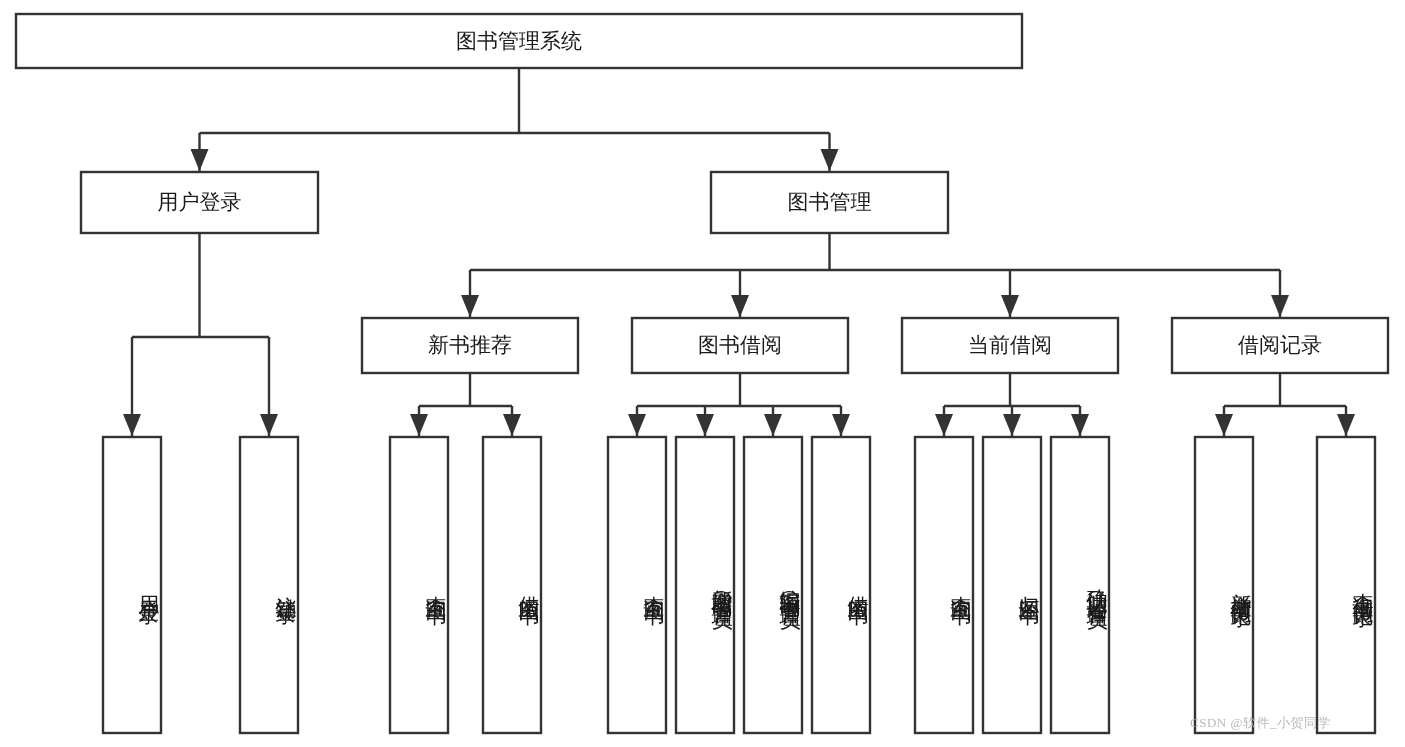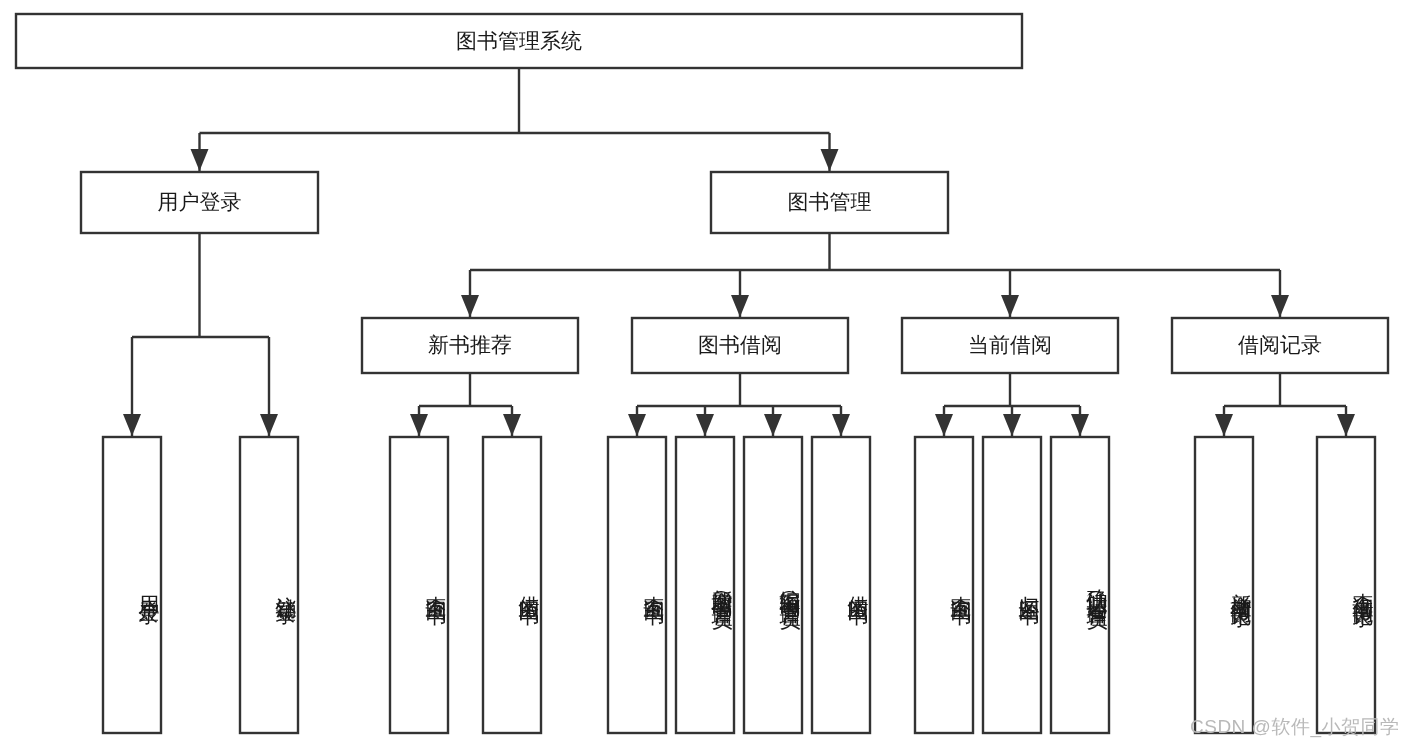--- a/index.html
+++ b/index.html
@@ -59,22 +59,22 @@
     color: #1a1a1a;
     text-align: center;
     white-space: nowrap;
     pointer-events: none;
     display: flex;
     align-items: flex-start;
     justify-content: center;
   }
   .watermark {
     position: absolute;
-    font-family: Liberation Sans, sans-serif;
-    font-size: 19px;
+    font-family: Liberation Serif, serif;
+    font-size: 13px;
     color: #b9b9b9;
     white-space: nowrap;
     letter-spacing: 0.5px;
   }
 </style>
 </head>
 <body>
 
 <div id="diagram-root">
 

